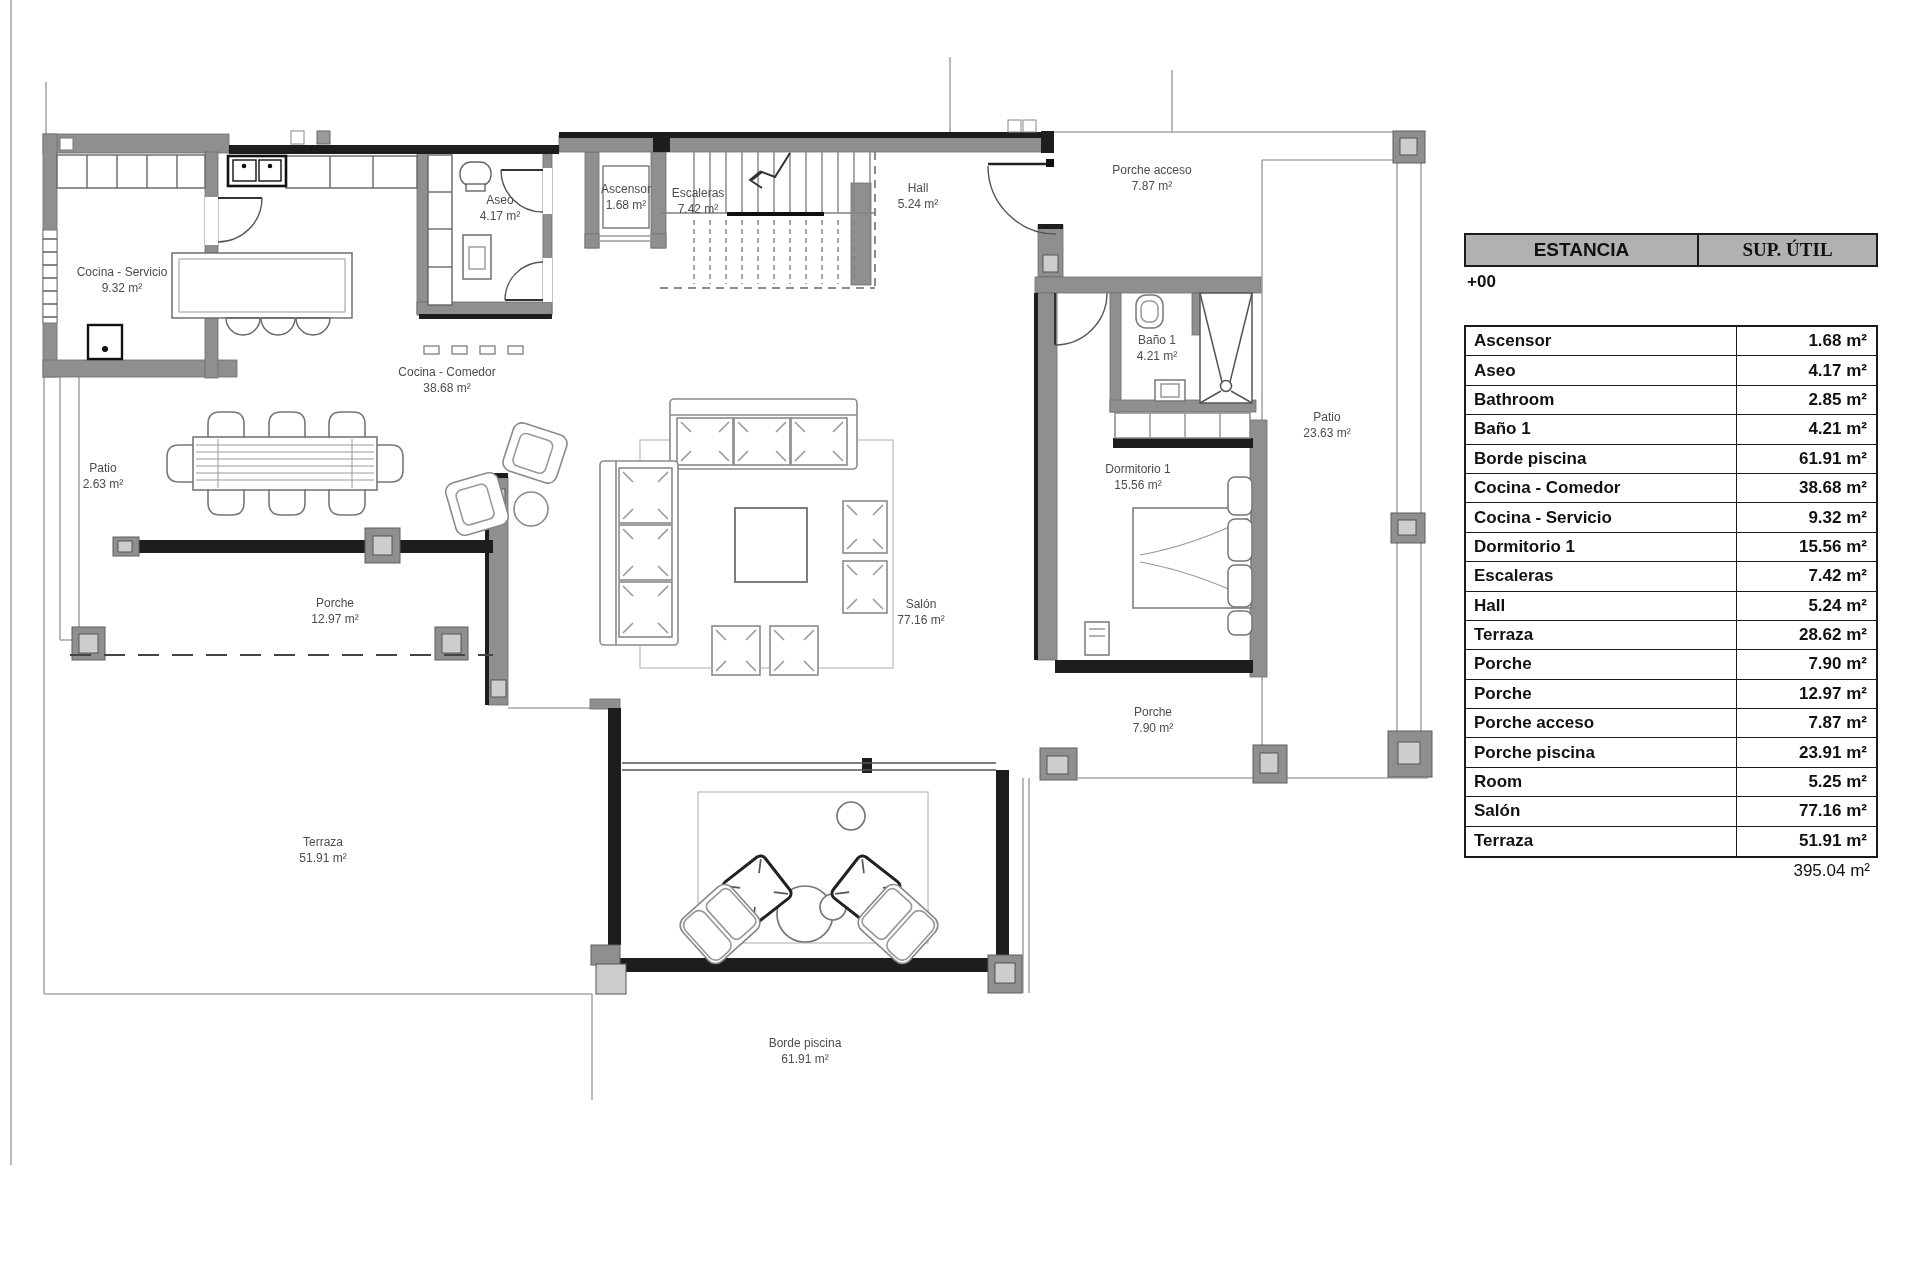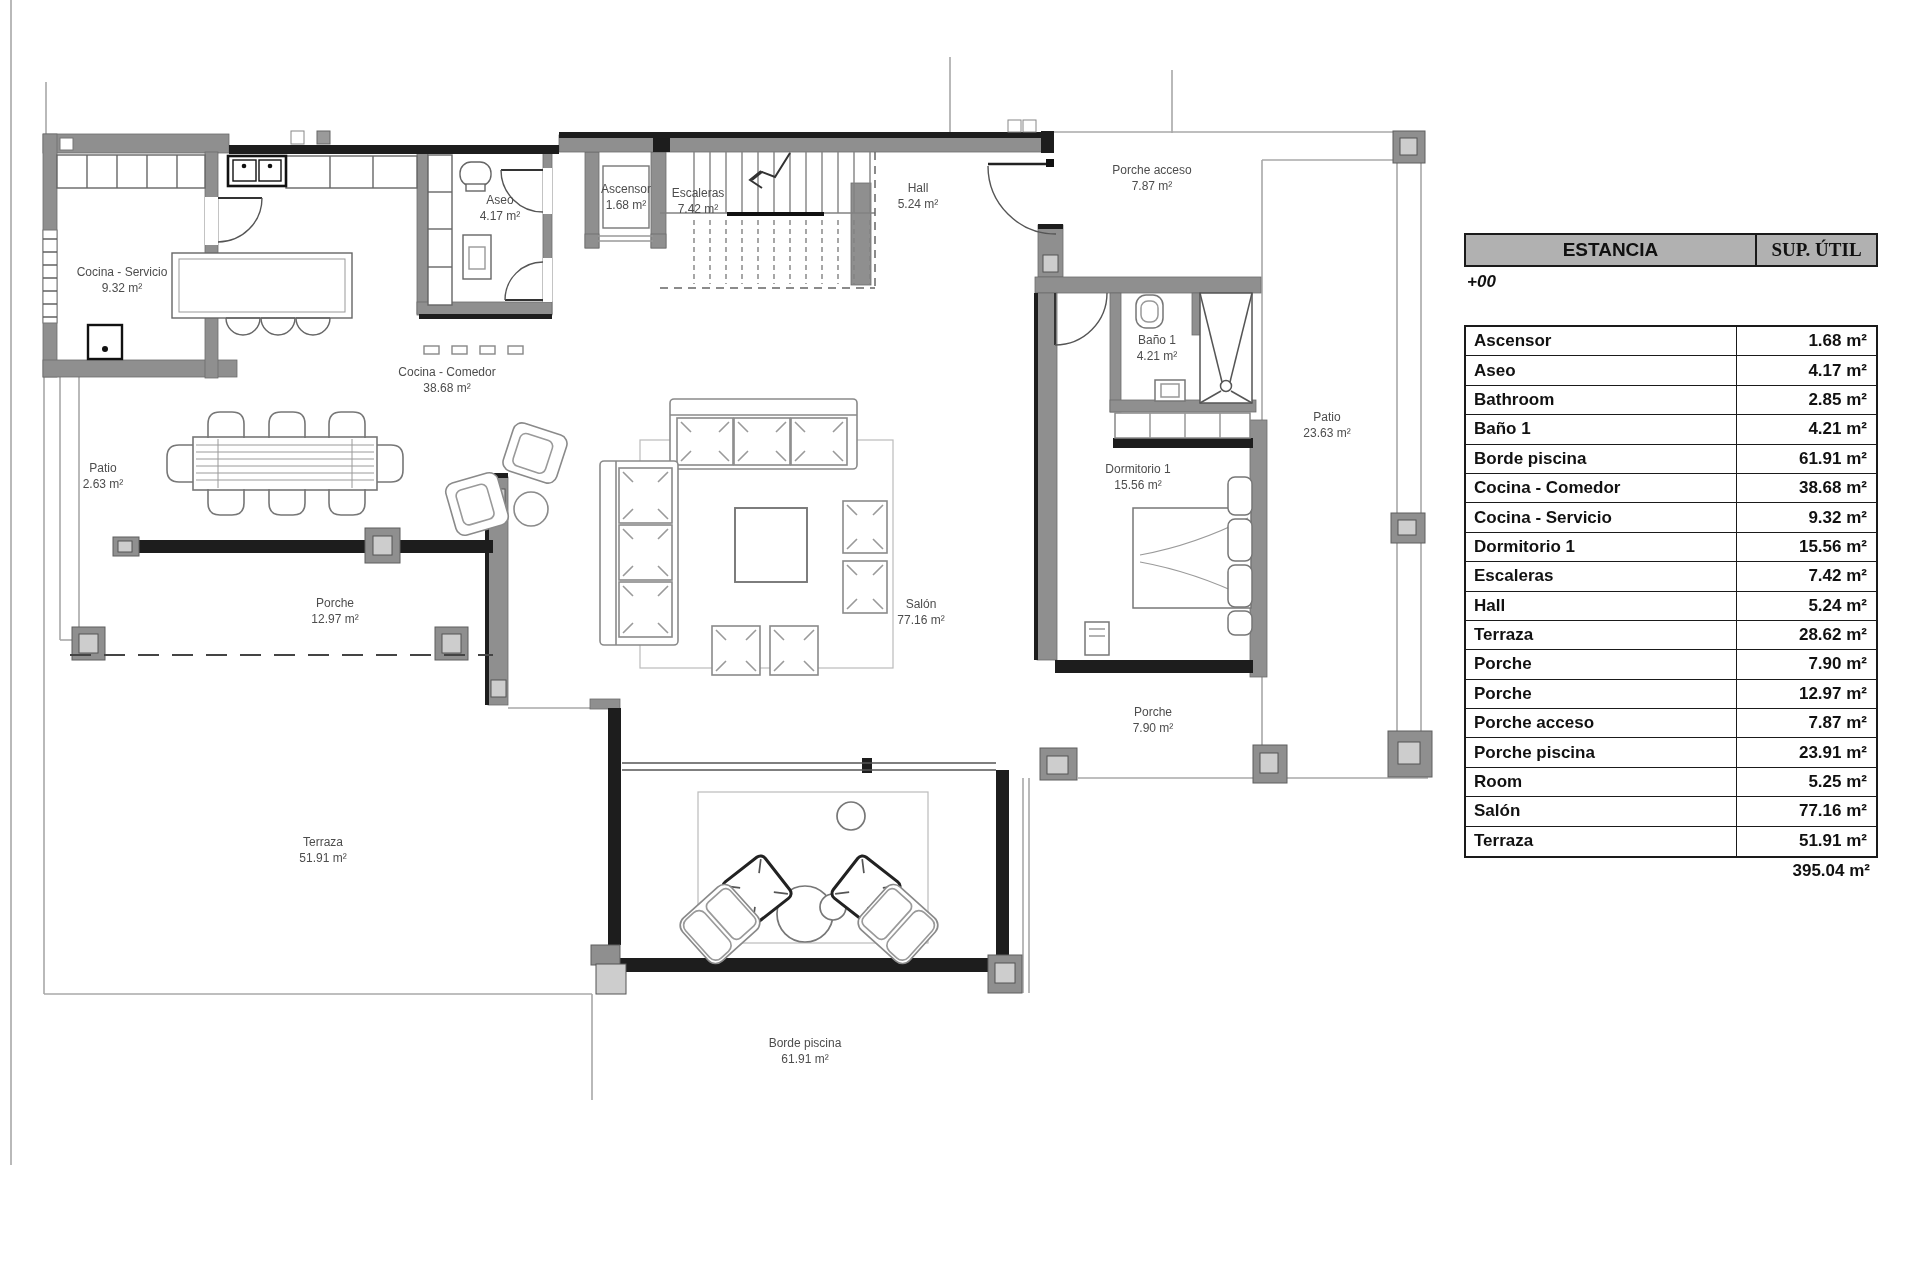--- a/index.html
+++ b/index.html
@@ -9,33 +9,33 @@
 
   
   .plan-label { position:absolute; transform:translate(-50%,-50%); text-align:center;
                 color:#4d4d4d; font-size:12px; line-height:1.32; white-space:nowrap; }
   .plan-label span { display:block; }
 
   
   .sched { position:absolute; left:1464px; top:233px; width:414px; color:#111; }
   .sched-header { box-sizing:border-box; display:flex; height:34px; background:#b1b1b1;
                   border:2.5px solid #1a1a1a; align-items:stretch; font-weight:bold; font-size:19px; }
-  .sched-header .c1 { box-sizing:border-box; width:291px; border-right:2.5px solid #1a1a1a;
+  .sched-header .c1 { box-sizing:border-box; width:233px; border-right:2.5px solid #1a1a1a;
                       display:flex; align-items:center; justify-content:center; }
   .sched-header .c2 { flex:1; display:flex; align-items:center; justify-content:center;font-family:Liberation Serif, serif; }
-  .level { position:absolute; left:3px; top:39px; font-weight:bold; font-size:17px;font-style:italic; }
+  .level { position:absolute; left:3px; top:39px; font-weight:bold; font-size:17px; }
   .rows  { position:absolute; left:0; top:92px; width:414px; box-sizing:border-box;
            border:2px solid #1a1a1a; background:#fff; }
   .trow  { box-sizing:border-box; display:flex; height:29.4px; border-bottom:1.6px solid #1a1a1a;
            font-size:17px; font-weight:bold; align-items:stretch; }
   .trow:last-child { border-bottom:none; }
   .trow .lbl { box-sizing:border-box; width:271px; padding-left:8px; border-right:1.6px solid #1a1a1a;
                display:flex; align-items:center; }
   .trow .val { flex:1; display:flex; align-items:center; justify-content:flex-end; padding-right:9px; }
-  .total { position:absolute; right:8px; top:628px; font-weight:bold; font-size:17px; }
+  .total { position:absolute; right:8px; top:628px; font-weight:normal; font-size:17px; }
 </style>
 </head>
 <body>
 
 <div class="page">
 
   <svg width="1920" height="1280" viewBox="0 0 1920 1280">
 
     <g stroke="#a8a8a8" stroke-width="1.6" fill="none">
       <line x1="11" y1="0" x2="11" y2="1165"></line>

